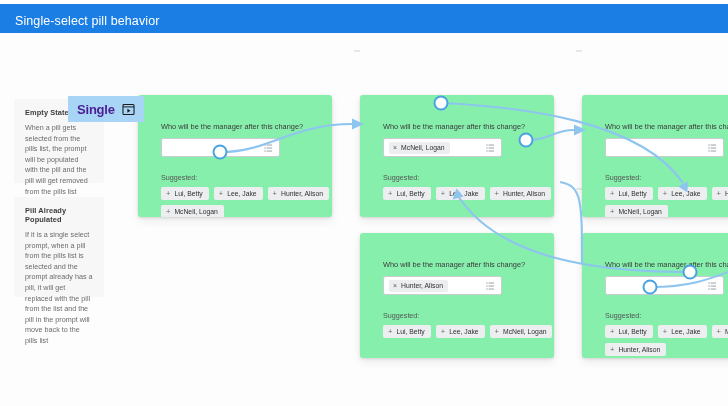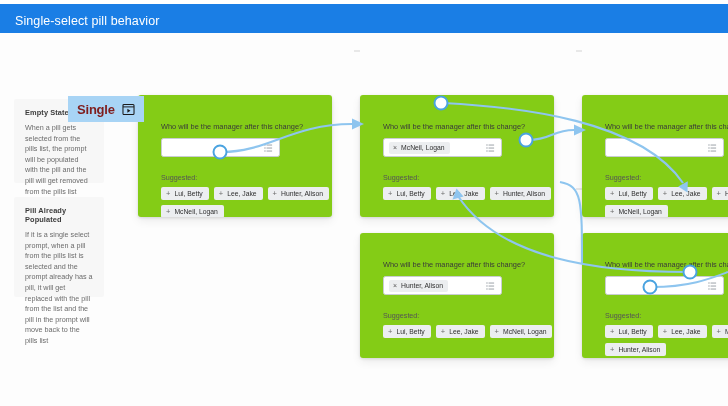--- a/index.html
+++ b/index.html
@@ -68,29 +68,29 @@
     background: #a8d4f5;
     display: flex; align-items: center;
     padding: 0 7px 0 9px;
     box-sizing: border-box;
     gap: 7px;
     z-index: 6;
   }
   #single-badge .badge-label {
     font-size: 13px;
     font-weight: bold;
-    color: #7f1d1d;
+    color: #4c1d95;
     letter-spacing: -.2px;
   }
   #single-badge .badge-icon { display: flex; align-items: center; }
 
   
   .card {
     position: absolute;
-    background: #84cc16;
+    background: #86efac;
     border-radius: 3px;
     box-shadow: 0 1px 3px rgba(0,0,0,.12), 0 4px 10px rgba(0,0,0,.07);
     box-sizing: border-box;
     overflow: hidden;
     z-index: 3;
   }
   .card-inner { position: absolute; left: 23px; top: 27px; right: 0; }
 
   .prompt-label {
     font-size: 7.4px;

